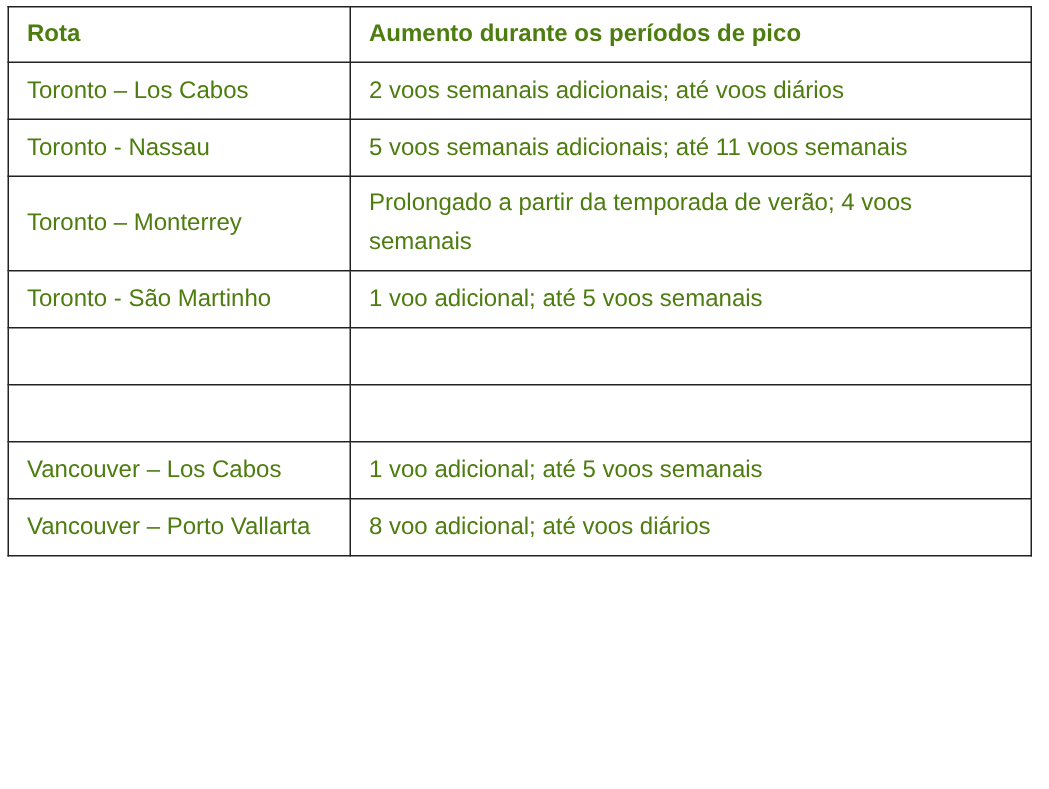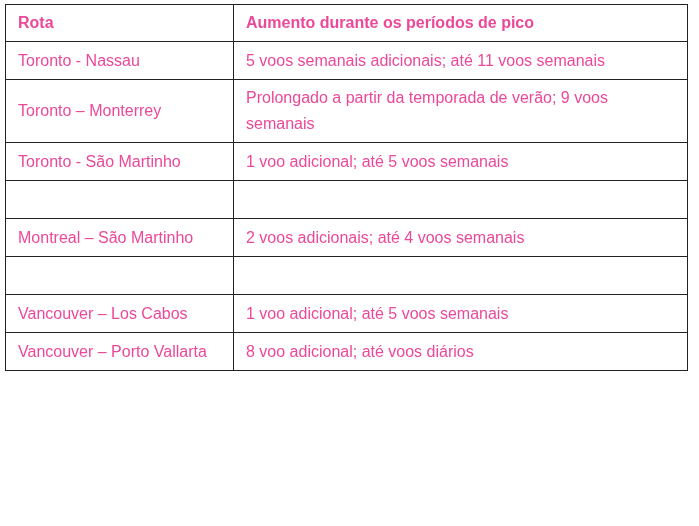--- a/index.html
+++ b/index.html
@@ -17,21 +17,21 @@
     border-collapse: collapse;
     table-layout: fixed;
     margin: 4px 0 0 5px;
     width: 682px;
     background: #ffffff;
   }
   col.col-route   { width: 228px; }
   col.col-increase{ width: 454px; }
   .routes th, .routes td {
     border: 1px solid #222222;
-    color: #ec4899;
+    color: #4d7c0f;
     font-size: 16px;
     line-height: 26px;
     text-align: left;
     vertical-align: middle;
     padding: 5px 10px 5px 12px;
     word-wrap: break-word;
   }
   .routes th {
     font-weight: bold;
   }
@@ -51,38 +51,38 @@
     <col class="col-increase">
   </colgroup>
   <thead>
     <tr>
       <th>Rota</th>
       <th>Aumento durante os períodos de pico</th>
     </tr>
   </thead>
   <tbody>
       <tr>
+        <td>Toronto – Los Cabos</td>
+        <td>2 voos semanais adicionais; até voos diários</td>
+      </tr>
+      <tr>
         <td>Toronto - Nassau</td>
         <td>5 voos semanais adicionais; até 11 voos semanais</td>
       </tr>
       <tr>
         <td>Toronto – Monterrey</td>
-        <td>Prolongado a partir da temporada de verão; 9 voos semanais</td>
+        <td>Prolongado a partir da temporada de verão; 4 voos semanais</td>
       </tr>
       <tr>
         <td>Toronto - São Martinho</td>
         <td>1 voo adicional; até 5 voos semanais</td>
       </tr>
       <tr>
         <td></td>
         <td></td>
-      </tr>
-      <tr>
-        <td>Montreal – São Martinho</td>
-        <td>2 voos adicionais; até 4 voos semanais</td>
       </tr>
       <tr>
         <td></td>
         <td></td>
       </tr>
       <tr>
         <td>Vancouver – Los Cabos</td>
         <td>1 voo adicional; até 5 voos semanais</td>
       </tr>
       <tr>

